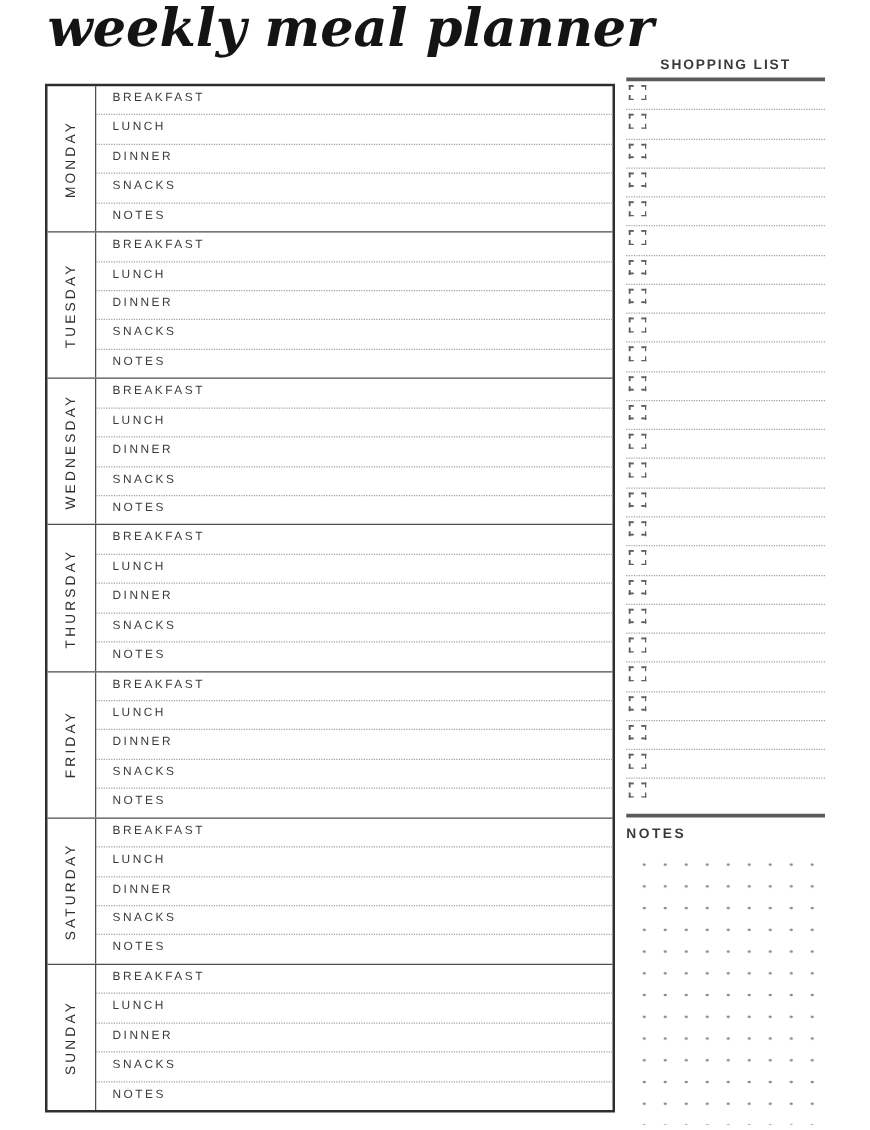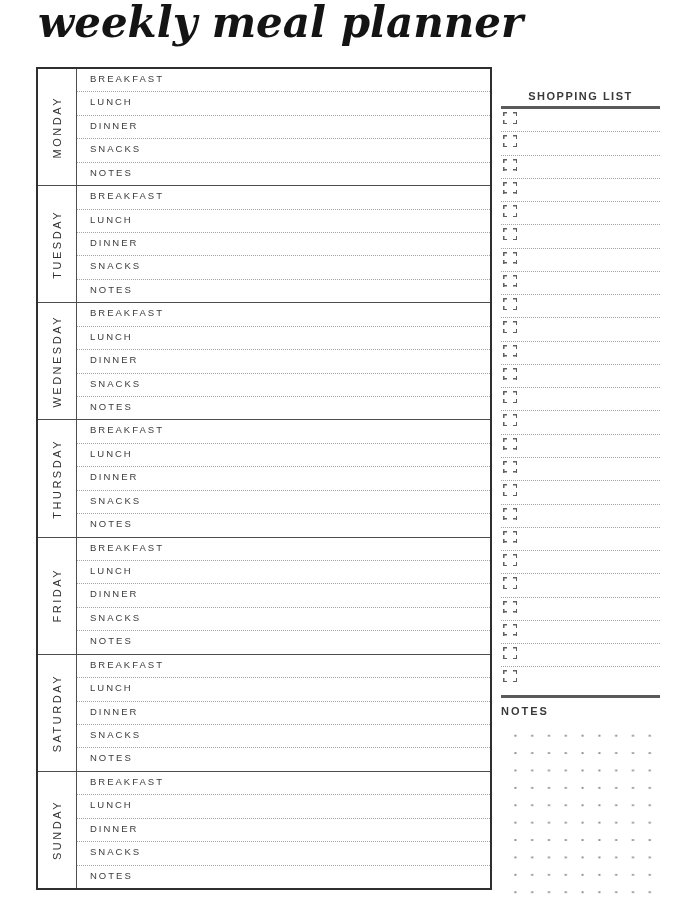--- a/index.html
+++ b/index.html
@@ -46,21 +46,21 @@
   .meal-row:not(:last-child) { border-bottom:1px dotted #a3a3a3; }
   .meal-label {
     position:absolute; top:4px; left:13px;
     font-size:9.5px; letter-spacing:2px; color:#3b3b3b;
   }
 
   
   .side-col { position:absolute; left:501px; top:46px; width:159px; }
   .side-title {
     font-size:11px; font-weight:700; letter-spacing:1.5px;
-    color:#3a3a3a; text-align:center;margin-top:44px;
+    color:#3a3a3a; text-align:center;
   }
   .thick-rule { height:3px; background:#5a5a5a; margin-top:4px; }
   .shop-items { margin-top:0; }
   .shop-item {
     height:23.28px; box-sizing:border-box; position:relative;
     border-bottom:1px dotted #a3a3a3;
   }
   .shop-item:last-child { border-bottom:none; }
   .cb {
     position:absolute; left:2px; top:3px;

